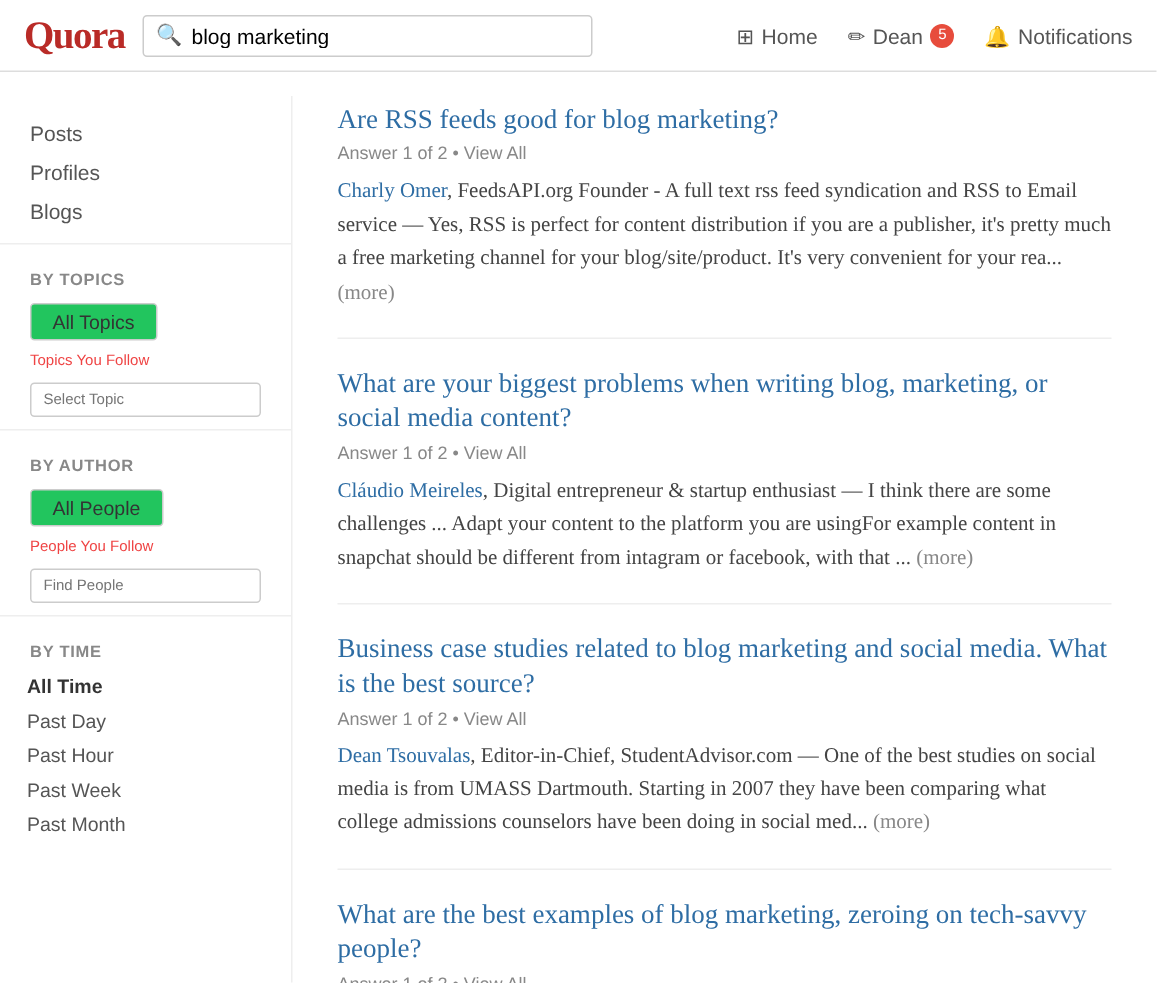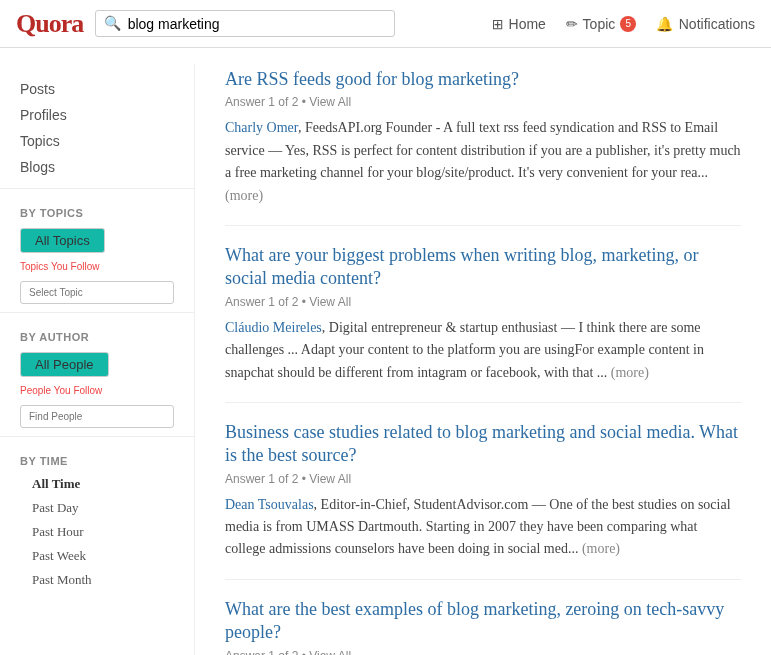--- a/index.html
+++ b/index.html
@@ -119,21 +119,21 @@
       padding: 4px 14px;
       border: 1px solid #ccc;
       border-radius: 3px;
       font-family: Arial, sans-serif;
       font-size: 13px;
       color: #555;
       background: #f5f5f5;
       cursor: pointer;
     }
     .sidebar-btn.active {
-      background: #14b8a6;
+      background: #22c55e;
       color: #333;
     }
     .sidebar-input {
       display: block;
       margin: 5px 20px;
       padding: 5px 8px;
       width: calc(100% - 40px);
       border: 1px solid #ccc;
       border-radius: 3px;
       font-family: Arial, sans-serif;
@@ -197,22 +197,22 @@
     }
     .question-answer .more-link {
       color: #888;
       cursor: pointer;
       text-decoration: none;
     }
 
     
     .time-option {
       display: block;
-      padding: 4px 32px;
-      font-family: Liberation Serif, serif;
+      padding: 4px 18px;
+      font-family: Liberation Sans, sans-serif;
       font-size: 13px;
       color: #555;
       text-decoration: none;
       cursor: pointer;
     }
     .time-option.active-time {
       color: #333;
       font-weight: bold;
     }
   </style>
@@ -225,36 +225,35 @@
     <span class="search-icon-svg">🔍</span>
     <input type="text" value="blog marketing" style="">
   </div>
   <nav class="nav-items">
     <a class="nav-item">
       <span>⊞</span>
       <span>Home</span>
     </a>
     <a class="nav-item">
       <span>✏</span>
-      <span>Topic</span>
+      <span>Dean</span>
       <span class="write-badge">5</span>
     </a>
     <a class="nav-item">
       <span>🔔</span>
       <span>Notifications</span>
     </a>
   </nav>
 </header>
 
 <div class="main-container">
 
   <aside class="sidebar">
     <a class="sidebar-link">Posts</a>
     <a class="sidebar-link">Profiles</a>
-    <a class="sidebar-link">Topics</a>
     <a class="sidebar-link">Blogs</a>
 
     <hr class="sidebar-divider">
 
     <div class="sidebar-section-header">BY TOPICS</div>
     <span class="sidebar-btn active">All Topics</span>
     <a class="sidebar-sub-link">Topics You Follow</a>
     <input class="sidebar-input" type="text" placeholder="Select Topic" style="">
 
     <hr class="sidebar-divider">

